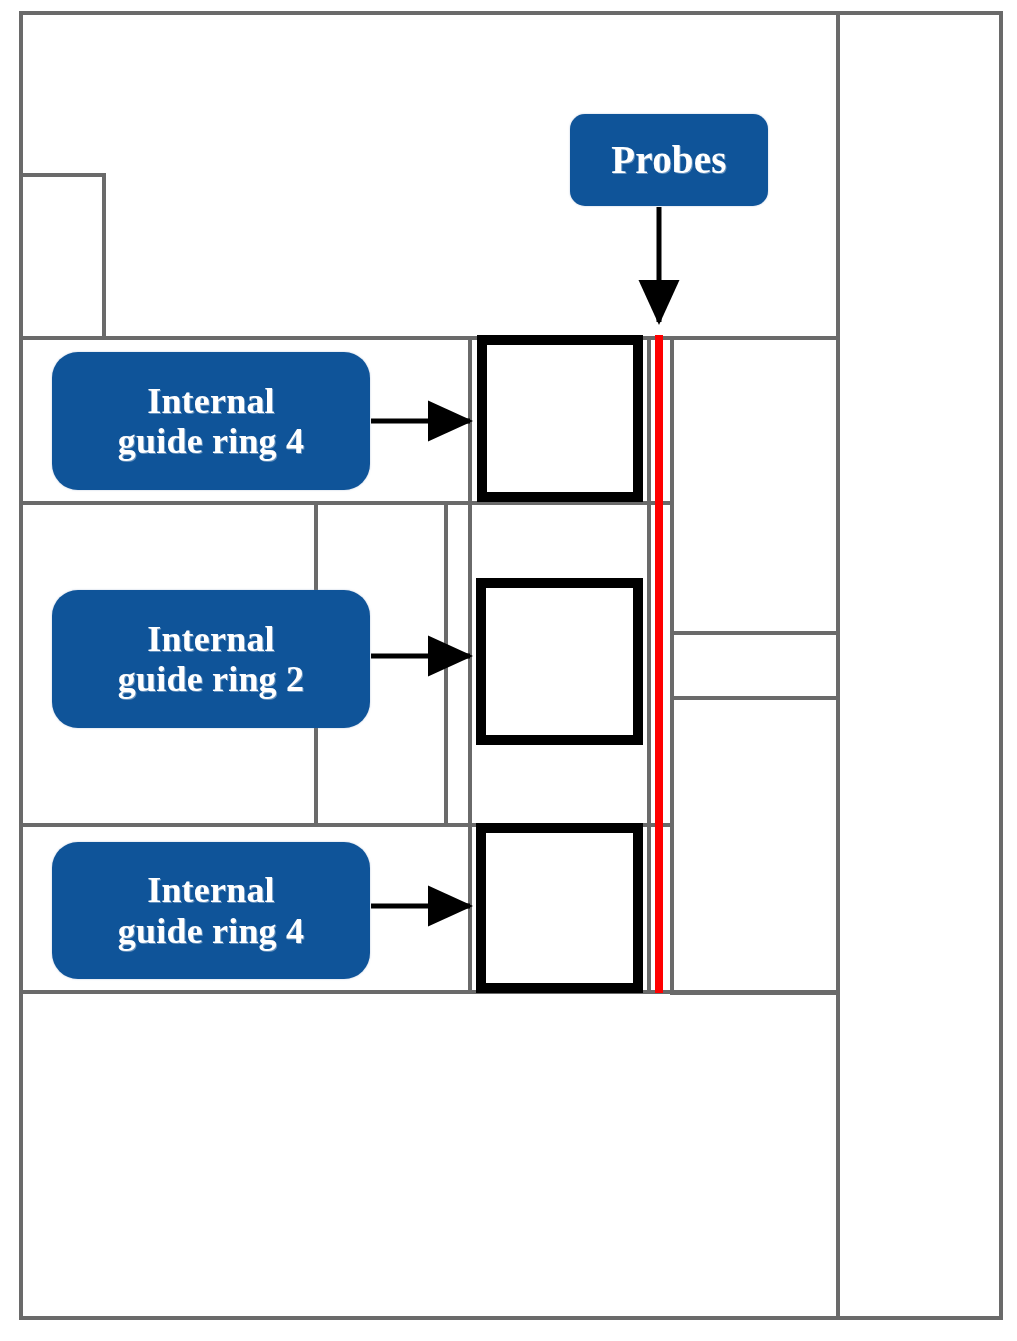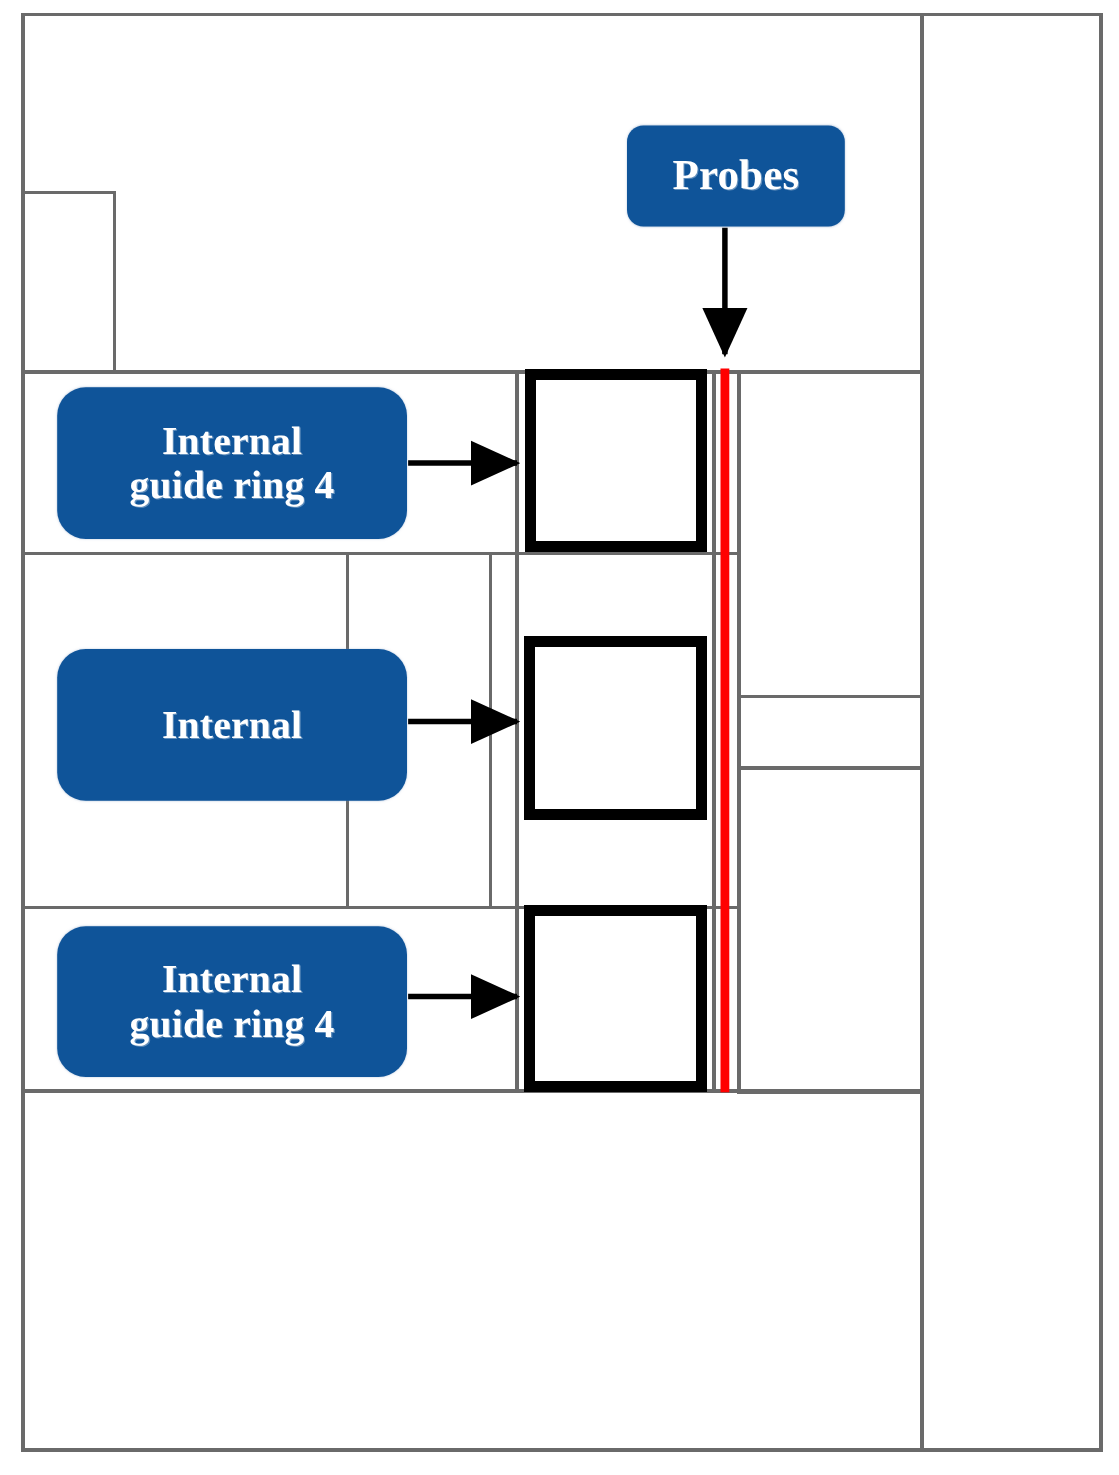--- a/index.html
+++ b/index.html
@@ -133,20 +133,21 @@
     <span>Probes</span>
   </div>
 
   <div class="callout" id="callout-ring-1" style="background: rgb(15, 84, 153); color: rgb(255, 255, 255);">
     <span>Internal</span>
     <span>guide ring 4</span>
   </div>
 
   <div class="callout" id="callout-ring-2" style="background: rgb(15, 84, 153); color: rgb(255, 255, 255);">
     <span>Internal</span>
+    <span>guide ring 2</span>
   </div>
 
   <div class="callout" id="callout-ring-3" style="background: rgb(15, 84, 153); color: rgb(255, 255, 255);">
     <span>Internal</span>
     <span>guide ring 4</span>
   </div>
 
 </div>
 
 </body></html>

